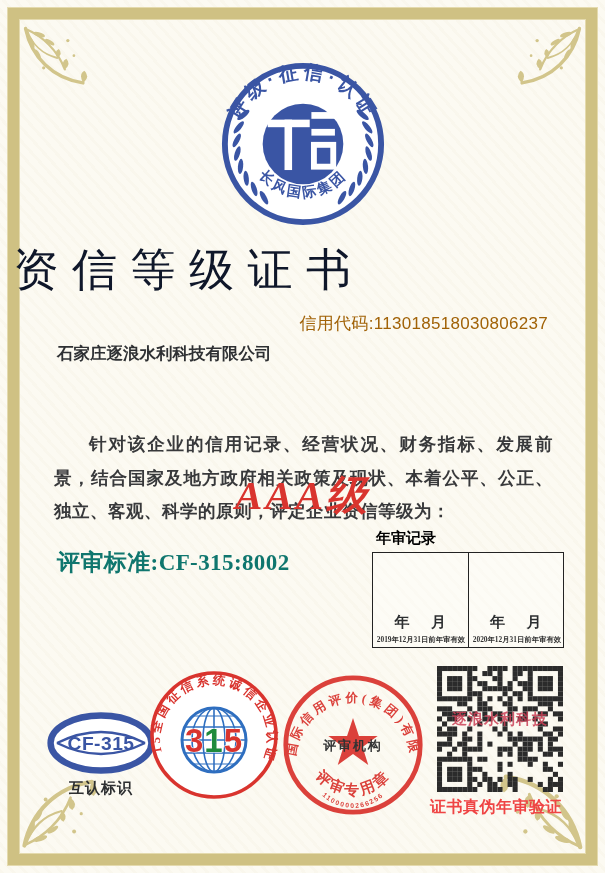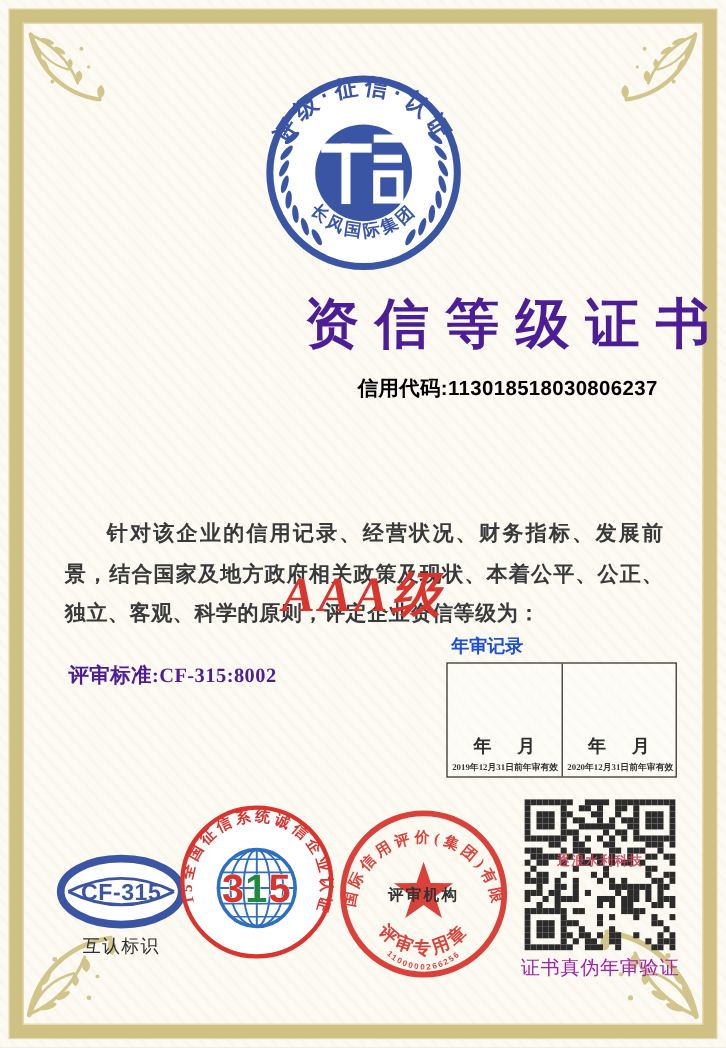--- a/index.html
+++ b/index.html
@@ -16,65 +16,65 @@
   .frame{position:absolute;inset:8px;border:11px solid #cfc183;box-shadow:inset 0 0 0 1px #e4daae, 0 0 0 1px #e4daae;pointer-events:none;}
   .fl{position:absolute;opacity:.92;}
   .fl.tl{left:21px;top:24px;width:68px;height:68px;}
   .fl.tr{right:21px;top:24px;width:68px;height:68px;transform:scaleX(-1);}
   .fl.bl{left:19px;bottom:22px;width:80px;height:80px;transform:scaleY(-1);}
   .fl.br{right:19px;bottom:20px;width:88px;height:88px;transform:scale(-1,-1);}
 
   .emblem{position:absolute;left:50%;top:60px;width:168px;height:168px;transform:translateX(-50%);}
 
   .title{
-    position:absolute;left:0;right:0;top:240px;text-align:right;
-    font-family:"Liberation Sans", sans-serif;font-weight:700;font-size:45px;
-    letter-spacing:.30em;text-indent:.30em;color:#4c1d95;
+    position:absolute;left:0;right:0;top:240px;text-align:left;
+    font-family:"Liberation Sans", sans-serif;font-weight:400;font-size:45px;
+    letter-spacing:.30em;text-indent:.30em;color:#0f172a;
   }
   .credit-code{
     position:absolute;right:57px;top:312px;
-    font-family:"Liberation Sans", sans-serif;font-weight:700;font-size:17px;color:#000000;
+    font-family:"Liberation Sans", sans-serif;font-weight:400;font-size:17px;color:#a16207;
     letter-spacing:.3px;
   }
   .company{
     position:absolute;left:57px;top:343px;
     font-family:"Liberation Sans", sans-serif;font-weight:700;font-size:16.5px;color:#2e3033;
   }
   .body-text{
     position:absolute;left:54px;right:52px;top:384px;
     font-size:17.5px;line-height:33.5px;font-weight:700;color:#38393b;
     text-align:justify;text-indent:2em;letter-spacing:.5px;margin-top:44px;
   }
   .rating{
     position:absolute;left:0;right:0;top:468px;text-align:center;
     font-size:41px;font-weight:700;color:#d9342e;letter-spacing:3px;font-style:italic;
   }
   .details{position:absolute;left:57px;top:546px;}
-  .detail-row{font-size:17px;font-weight:700;color:#4c1d95;line-height:33.5px;letter-spacing:.4px;}
+  .detail-row{font-size:23px;font-weight:700;color:#0f766e;line-height:33.5px;letter-spacing:.4px;}
 
   .annual{position:absolute;left:372px;top:529px;width:192px;}
-  .annual-label{font-size:15px;font-weight:700;color:#1d4ed8;margin:0 0 4px 4px;font-family:Liberation Mono, monospace;}
+  .annual-label{font-size:15px;font-weight:700;color:#000000;margin:0 0 4px 4px;font-family:Liberation Mono, monospace;}
   .annual-box{display:flex;border:1.5px solid #232323;height:94px;background:rgba(255,255,255,.35);}
   .annual-cell{position:relative;flex:1;}
   .annual-cell + .annual-cell{border-left:1.5px solid #232323;}
   .ym{position:absolute;left:0;right:0;bottom:15px;display:flex;justify-content:space-evenly;
       font-size:15px;font-weight:700;color:#2c2e30;}
   .note{position:absolute;left:0;right:0;bottom:2px;text-align:center;
         font-size:8px;font-weight:700;color:#333;white-space:nowrap;transform:scale(.92);}
 
   .cf-oval{position:absolute;left:46px;top:710px;width:110px;height:66px;}
   .cf-caption{position:absolute;left:46px;top:779px;width:110px;text-align:center;
-              font-size:15px;font-weight:400;color:#2c2e30;letter-spacing:1px;}
+              font-size:15px;font-weight:700;color:#2c2e30;letter-spacing:1px;}
   .globe{position:absolute;left:149px;top:670px;width:130px;height:130px;}
   .agency-seal{position:absolute;left:281px;top:673px;width:144px;height:144px;opacity:.93;}
   .qr-wrap{position:absolute;left:437px;top:666px;width:126px;height:126px;}
   .qr-overlay{position:absolute;left:0;right:0;top:44px;text-align:center;
-              font-size:11px;font-weight:700;color:#cb4056;letter-spacing:1px;opacity:.85;}
-  .qr-caption{position:absolute;left:430px;top:797px;width:140px;text-align:center;
-              font-size:16px;font-weight:400;color:#a21caf;letter-spacing:.5px;}
+              font-size:15px;font-weight:700;color:#cb4056;letter-spacing:1px;opacity:.85;}
+  .qr-caption{position:absolute;left:430px;top:797px;width:140px;
+              font-size:16px;font-weight:700;color:#ef4444;letter-spacing:.5px;}
 </style>
 </head>
 <body>
 
 <div class="page">
 
   <svg width="0" height="0" style="position:absolute" aria-hidden="true">
     <defs>
       <g id="flourish" fill="none" stroke="#cfc183" stroke-linecap="round">
         <path d="M6,6 C14,44 42,72 82,78" stroke-width="4.5"></path>
@@ -143,20 +143,21 @@
       <rect x="113" y="101" width="23" height="26" fill="none" stroke="#ffffff" stroke-width="7"></rect>
     </g>
     <path id="emblemBotArc" d="M 36,118 A 68,68 0 0 0 164,118" fill="none"></path>
     <text font-family="Liberation Sans, sans-serif" font-size="17" font-weight="700" fill="#3a55a4" letter-spacing="3">
       <textPath href="#emblemBotArc" startOffset="50%" text-anchor="middle">长风国际集团</textPath>
     </text>
   </svg>
 
   <div class="title">资信等级证书</div>
   <div class="credit-code">信用代码:113018518030806237</div>
+  <div class="company">石家庄逐浪水利科技有限公司</div>
   <div class="body-text">针对该企业的信用记录、经营状况、财务指标、发展前景，结合国家及地方政府相关政策及现状、本着公平、公正、独立、客观、科学的原则，评定企业资信等级为：</div>
   <div class="rating">AAA级</div>
 
   <div class="details">
     <div class="detail-row">评审标准:CF-315:8002</div>
   </div>
 
   <div class="annual">
     <div class="annual-label">年审记录</div>
     <div class="annual-box">

